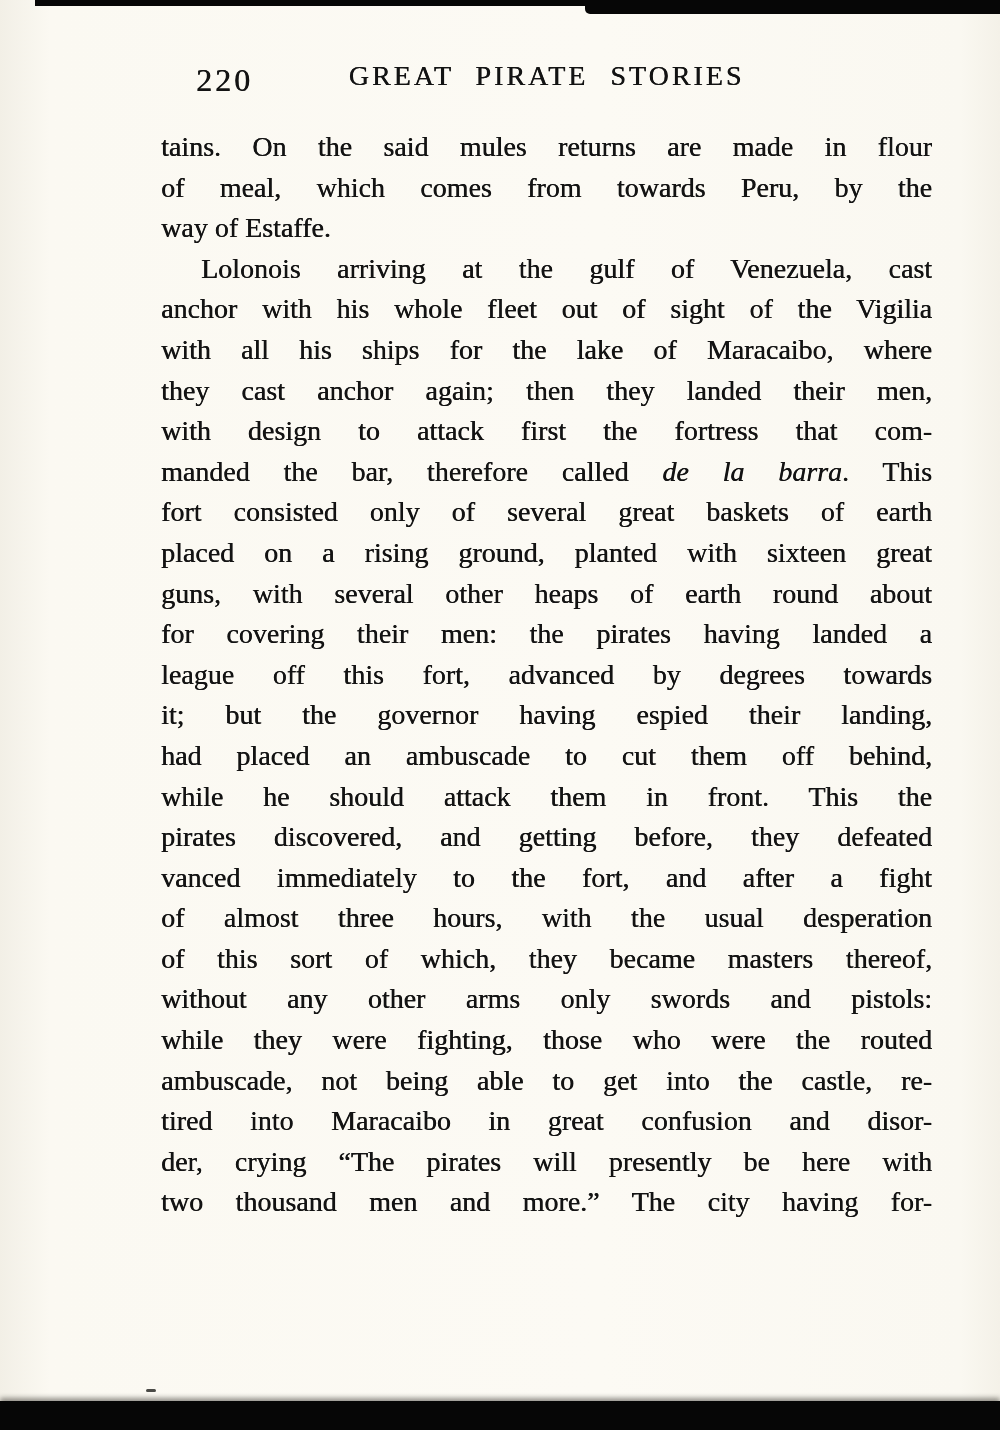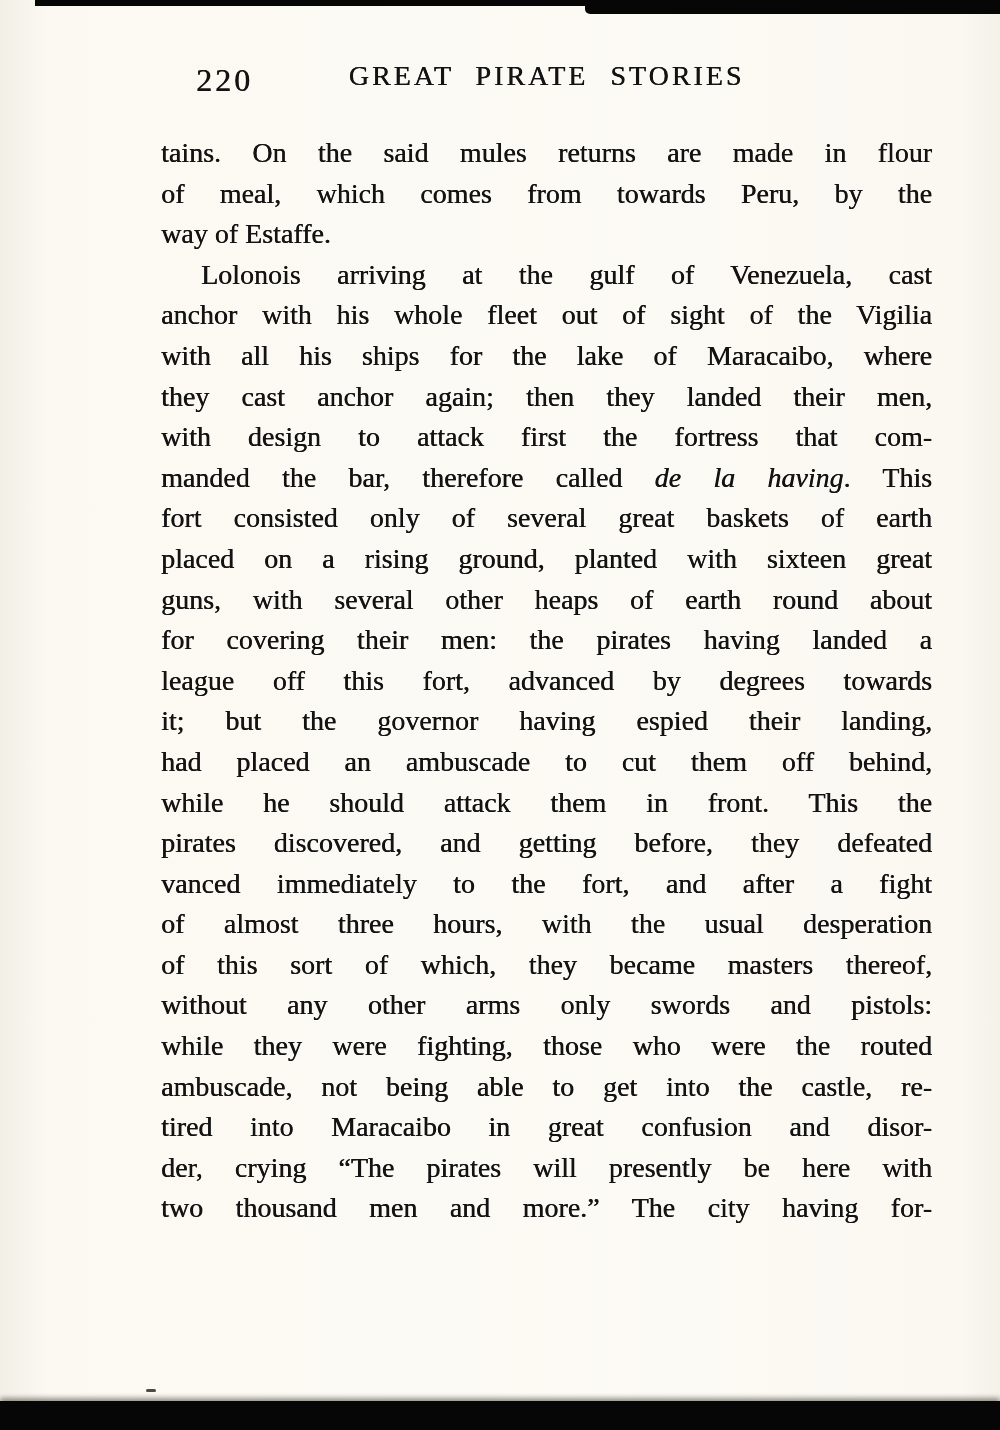--- a/index.html
+++ b/index.html
@@ -33,21 +33,21 @@
     position: absolute; left: 2px; top: 2px;
     font-size: 32px; letter-spacing: 3px; margin-left: 33px;
   }
   .running-title {
     display: block; text-align: center;
     font-size: 28px; letter-spacing: 3px; word-spacing: 12px;
   }
 
   .text-block {
     position: absolute;
-    top: 133px; left: 161px; width: 771px;
+    top: 127px; left: 161px; width: 771px;
     text-shadow: 0.4px 0 0 currentColor;
   }
   .line {
     font-size: 28px;
     height: 40.6px;
     line-height: 40.6px;
     text-align: justify;
     text-align-last: justify;
     overflow: hidden;
     white-space: normal;
@@ -74,21 +74,21 @@
         <div class="line"><span>tains. On the said mules returns are made in flour</span></div>
         <div class="line"><span>of meal, which comes from towards Peru, by the</span></div>
         <div class="line end"><span>way of Estaffe.</span></div>
       </div>
       <div class="paragraph">
         <div class="line indent"><span>Lolonois arriving at the gulf of Venezuela, cast</span></div>
         <div class="line"><span>anchor with his whole fleet out of sight of the Vigilia</span></div>
         <div class="line"><span>with all his ships for the lake of Maracaibo, where</span></div>
         <div class="line"><span>they cast anchor again; then they landed their men,</span></div>
         <div class="line"><span>with design to attack first the fortress that com-</span></div>
-        <div class="line"><span>manded the bar, therefore called </span><em>de la having</em><span>. This</span></div>
+        <div class="line"><span>manded the bar, therefore called </span><em>de la barra</em><span>. This</span></div>
         <div class="line"><span>fort consisted only of several great baskets of earth</span></div>
         <div class="line"><span>placed on a rising ground, planted with sixteen great</span></div>
         <div class="line"><span>guns, with several other heaps of earth round about</span></div>
         <div class="line"><span>for covering their men: the pirates having landed a</span></div>
         <div class="line"><span>league off this fort, advanced by degrees towards</span></div>
         <div class="line"><span>it; but the governor having espied their landing,</span></div>
         <div class="line"><span>had placed an ambuscade to cut them off behind,</span></div>
         <div class="line"><span>while he should attack them in front. This the</span></div>
         <div class="line"><span>pirates discovered, and getting before, they defeated</span></div>
         <div class="line"><span>vanced immediately to the fort, and after a fight</span></div>

